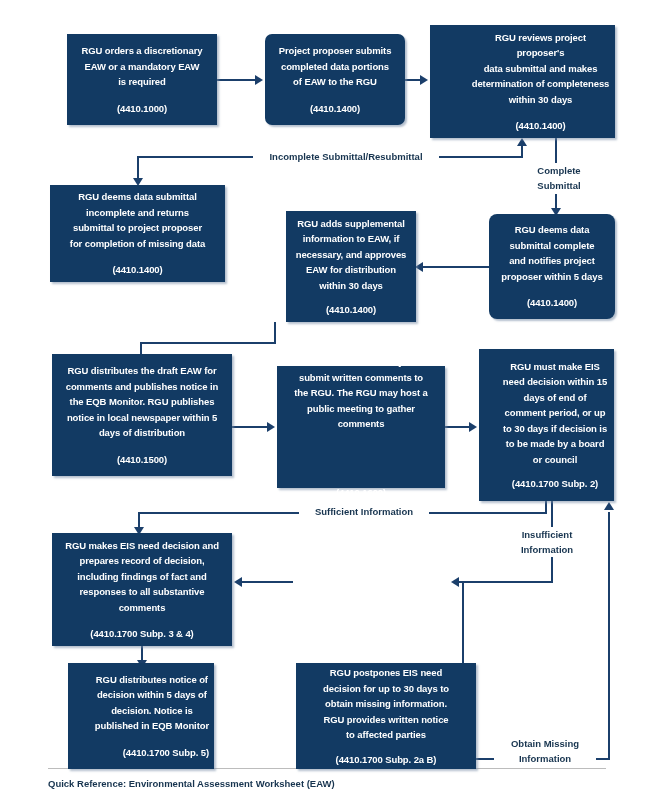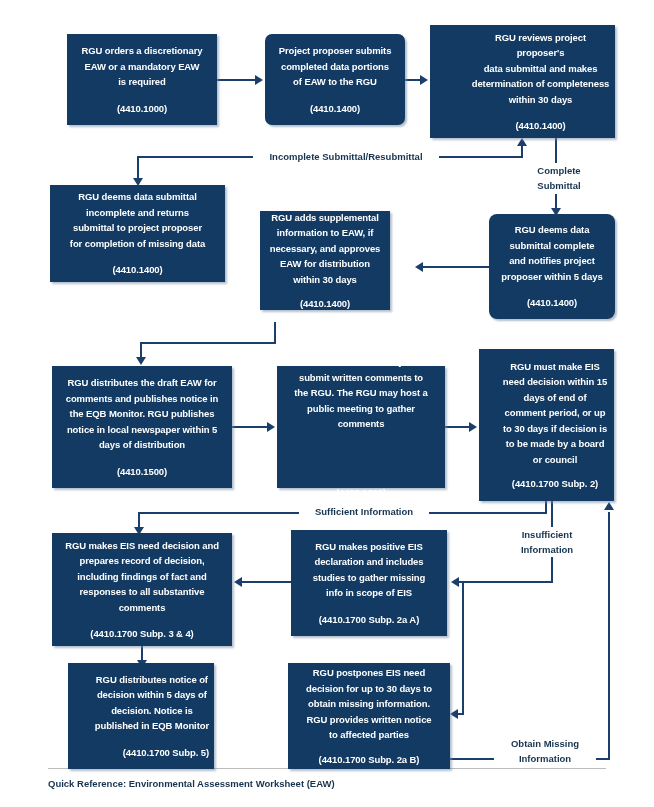--- a/index.html
+++ b/index.html
@@ -152,21 +152,21 @@
   <div class="arrow down" style="left:551px; top:208px;"></div>
 
   <div class="node" style="left:50px; top:185px; width:175px; height:97px;">
     <span class="body-text">RGU deems data submittal
 incomplete and returns
 submittal to project proposer
 for completion of missing data</span>
     <span class="code-text">(4410.1400)</span>
   </div>
 
-  <div class="node tight" style="left:260px; top:211px; width:130px; height:99px;">
+  <div class="node tight" style="left:286px; top:211px; width:130px; height:111px;">
     <span class="body-text">RGU adds supplemental
 information to EAW, if
 necessary, and approves
 EAW for distribution
 within 30 days</span>
     <span class="code-text">(4410.1400)</span>
   </div>
 
   <div class="node" style="left:489px; top:214px; width:126px; height:105px;border-radius:8px;">
     <span class="body-text">RGU deems data
@@ -177,21 +177,21 @@
   </div>
 
   <div class="conn h" style="left:423px; top:266px; width:68px;"></div>
   <div class="arrow left" style="left:415px; top:262px;"></div>
 
   <div class="conn v" style="left:274px; top:322px; height:22px;"></div>
   <div class="conn h" style="left:140px; top:342px; width:136px;"></div>
   <div class="conn v" style="left:140px; top:342px; height:18px;"></div>
   <div class="arrow down" style="left:136px; top:357px;"></div>
 
-  <div class="node" style="left:52px; top:366px; width:180px; height:122px;">
+  <div class="node" style="left:52px; top:354px; width:180px; height:122px;">
     <span class="body-text">RGU distributes the draft EAW for
 comments and publishes notice in
 the EQB Monitor. RGU publishes
 notice in local newspaper within 5
 days of distribution</span>
     <span class="code-text">(4410.1500)</span>
   </div>
 
   <div class="node" style="left:277px; top:366px; width:168px; height:122px;gap:42px;">
     <span class="body-text">Reviewers have 30 days to
@@ -227,27 +227,20 @@
 
   <div class="node" style="left:52px; top:533px; width:180px; height:113px;align-items:center;">
     <span class="body-text">RGU makes EIS need decision and
 prepares record of decision,
 including findings of fact and
 responses to all substantive
 comments</span>
     <span class="code-text">(4410.1700 Subp. 3 &amp; 4)</span>
   </div>
 
-  <div class="node" style="left:291px; top:530px; width:156px; height:106px;">
-    <span class="body-text">RGU makes positive EIS
-declaration and includes
-studies to gather missing
-info in scope of EIS</span>
-    <span class="code-text">(4410.1700 Subp. 2a A)</span>
-  </div>
 
   <div class="conn v" style="left:551px; top:501px; height:82px;"></div>
   <div class="conn h" style="left:459px; top:581px; width:94px;"></div>
   <div class="edge-label" style="left:506px; top:527px; width:76px;">Insufficient
 Information</div>
   <div class="arrow left" style="left:451px; top:577px;"></div>
 
   <div class="conn h" style="left:242px; top:581px; width:51px;"></div>
   <div class="arrow left" style="left:234px; top:577px;"></div>
 
@@ -255,21 +248,21 @@
   <div class="arrow down" style="left:137px; top:660px;"></div>
 
   <div class="node" style="left:68px; top:663px; width:146px; height:106px;align-items:flex-end;">
     <span class="body-text">RGU distributes notice of
 decision within 5 days of
 decision. Notice is
 published in EQB Monitor</span>
     <span class="code-text">(4410.1700 Subp. 5)</span>
   </div>
 
-  <div class="node tight" style="left:288px; top:663px; width:162px; height:106px;">
+  <div class="node tight" style="left:296px; top:663px; width:180px; height:106px;">
     <span class="body-text">RGU postpones EIS need
 decision for up to 30 days to
 obtain missing information.
 RGU provides written notice
 to affected parties</span>
     <span class="code-text">(4410.1700 Subp. 2a B)</span>
   </div>
 
   <div class="conn v" style="left:462px; top:581px; height:133px;"></div>
   <div class="conn h" style="left:458px; top:713px; width:6px;"></div>

